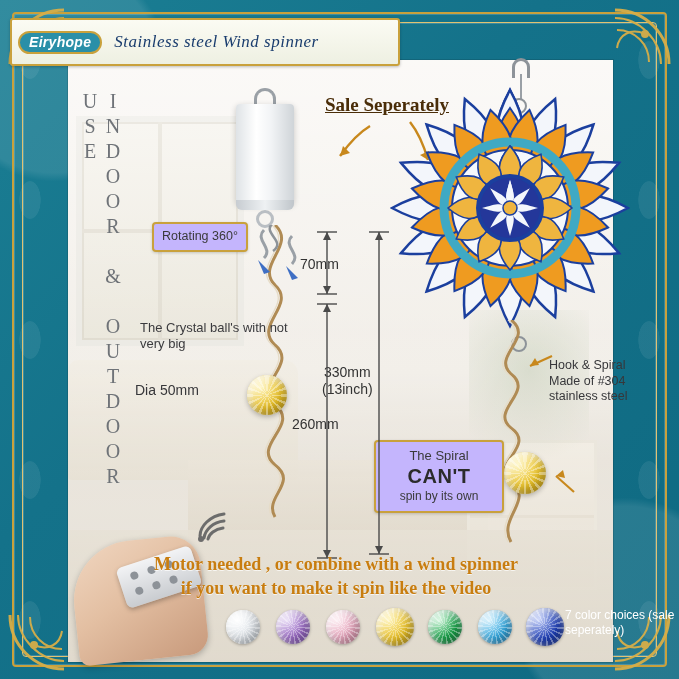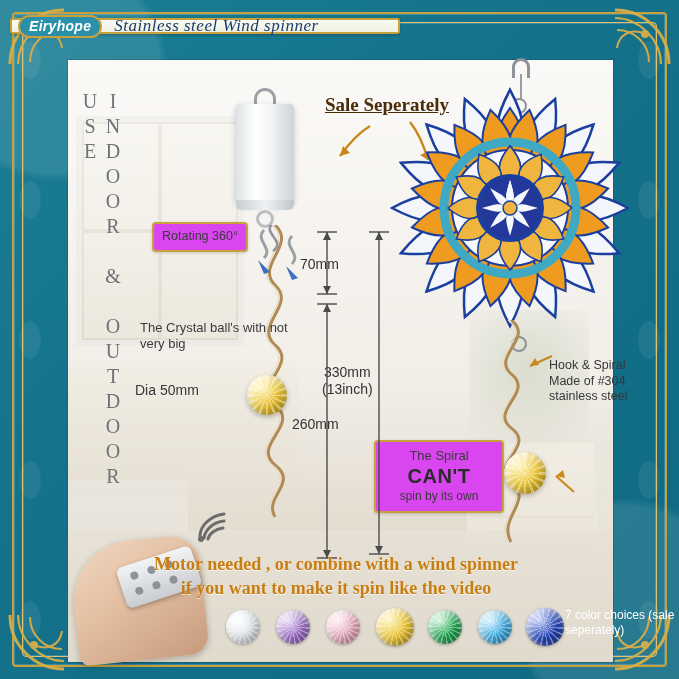--- a/index.html
+++ b/index.html
@@ -50,21 +50,21 @@
   }
   .corner svg { width:100%; height:100%; display:block; }
   .c-tl { left:4px; top:4px; }
   .c-tr { right:4px; top:4px; transform:scaleX(-1); }
   .c-bl { left:4px; bottom:4px; transform:scaleY(-1); }
   .c-br { right:4px; bottom:4px; transform:scale(-1,-1); }
 
   
   .brand-bar {
     position:absolute; left:10px; top:18px;
-    width:390px; height:16px;
+    width:390px; height:48px;
     background:linear-gradient(180deg,#fbfbf3,#eef0e2);
     border:2px solid #c9a13c;
     border-radius:3px;
     display:flex; align-items:center;
     padding-left:6px;
     box-shadow:0 1px 3px rgba(0,0,0,.25);
   }
   .logo {
     background:#2a8fa8;
     border:2px solid #c9a13c;
@@ -202,21 +202,21 @@
     mix-blend-mode:screen;
   }
   .big-ball-1 { left:247px; top:375px; width:40px; height:40px;
     background:radial-gradient(circle at 34% 30%, #fff7c8, #e8c02a 55%, #b98f05 100%); }
   .big-ball-2 { left:504px; top:452px; width:42px; height:42px;
     background:radial-gradient(circle at 34% 30%, #fff7c8, #e9c22c 55%, #b68c04 100%); }
 
   
   .callout {
     position:absolute;
-    background:#d946ef;
+    background:#c4b5fd;
     border:2px solid #c9a13c;
     border-radius:4px;
     color:#3a3a3a;
     font-size:12px;
     padding:5px 8px;
     box-shadow:0 1px 3px rgba(0,0,0,.18);
     text-align:center;
     line-height:1.25;
   }
   .co-rotating { left:152px; top:222px; font-size:12.5px; }

